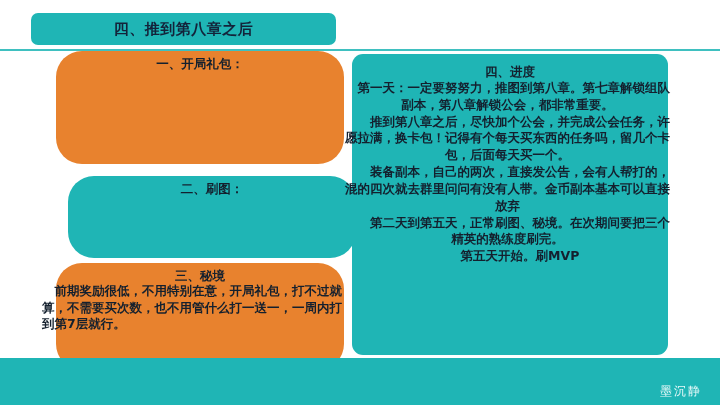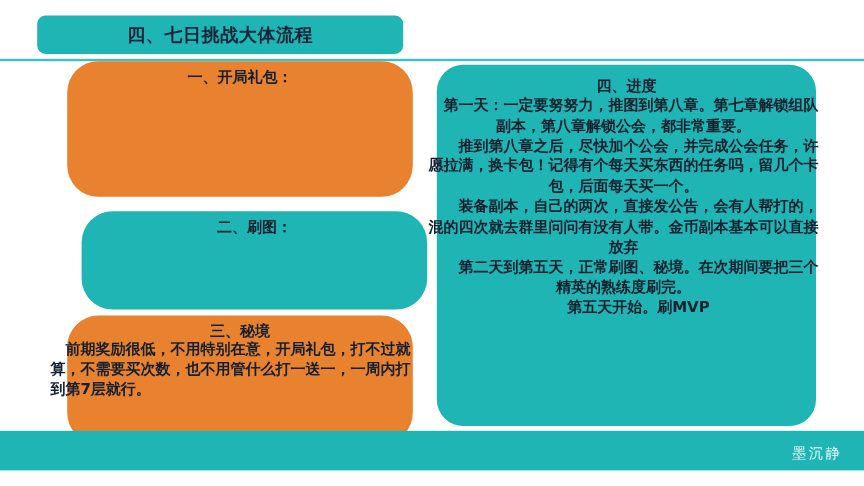--- a/index.html
+++ b/index.html
@@ -120,58 +120,57 @@
     width: 288px;
     height: 107px;
   }
   #card-secret .card-body { top: 20px; left: -14px; right: -10px; }
 
   #card-progress {
     left: 352px;
     top: 54px;
     width: 316px;
     height: 301px;
-    border-radius: 22px;
-    margin-left: 12px;
+    border-radius: 11px;
   }
   #card-progress .card-heading { top: 10px; }
   #card-progress .card-body {
     top: 26px;
     left: -13px;
     right: -8px;
     line-height: 1.345;
     text-align: center;
   }
 
   
   #footer-bar {
     position: absolute;
     left: 0;
-    bottom: 13px;
-    width: 720px;
-    height: 33px;
+    bottom: 0;
+    width: 720px;
+    height: 47px;
     background: #1FB5B5;
   }
   #watermark {
     position: absolute;
     right: 18px;
     bottom: 5px;
     font-size: 12px;
     color: #eafafa;
     letter-spacing: 2px;
     font-family: "DejaVu Serif", "Liberation Serif", serif;
   }
 </style>
 </head>
 <body>
 
 <div id="slide">
 
   <div id="title-bar">
-    <span class="title-text">四、七日挑战大体流程</span>
+    <span class="title-text">四、推到第八章之后</span>
   </div>
   <div id="title-rule"></div>
 
   <div class="card orange" id="card-gift">
     <div class="card-inner">
       <div class="card-heading">一、开局礼包：</div>
     </div>
   </div>
 
   <div class="card teal" id="card-farm">

